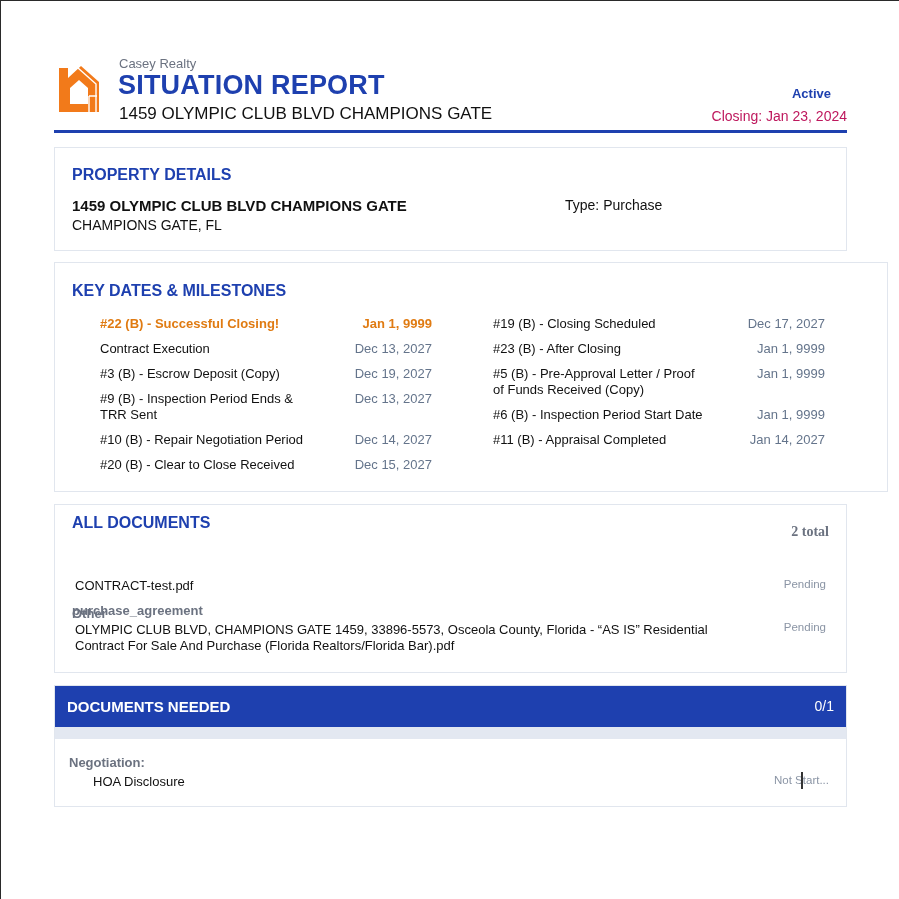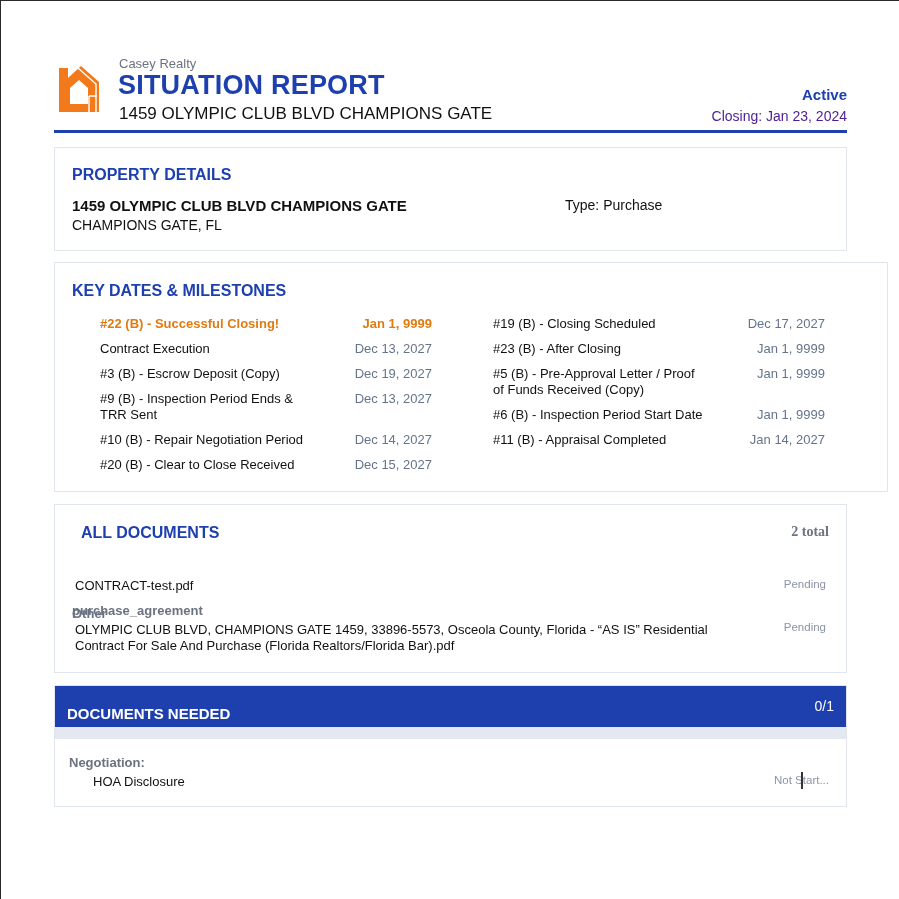--- a/index.html
+++ b/index.html
@@ -10,22 +10,22 @@
     border-top: 1px solid #2a2a2a; border-left: 1px solid #2a2a2a;
   }
   .page { position: absolute; left: 53px; top: 0; width: 793px; }
 
   
   .header { position: absolute; left: 0; top: 52px; width: 793px; height: 78px; }
   .logo { position: absolute; left: 5px; top: 11px; width: 42px; height: 48px; }
   .brand { position: absolute; left: 65px; top: 3px; font-size: 13px; color: #6b7280; }
   .title { position: absolute; left: 64px; top: 17px; font-size: 27px; font-weight: bold; color: #1e40af; letter-spacing: 0.2px; }
   .subtitle { position: absolute; left: 65px; top: 51px; font-size: 17px; color: #111111; }
-  .status { position: absolute; right: 0; top: 33px; font-size: 15px; font-weight: bold; color: #1e40af; text-align: right; }
-  .closing { position: absolute; right: 0; top: 55px; font-size: 14px; color: #4c1d95; text-align: right; }
+  .status { position: absolute; right: 16px; top: 33px; font-size: 13px; font-weight: bold; color: #1e40af; text-align: right; }
+  .closing { position: absolute; right: 0; top: 55px; font-size: 14px; color: #be185d; text-align: right; }
   .header-rule { position: absolute; left: 0; top: 129px; width: 793px; height: 3px; background: #1e40af; }
 
   
   .card { position: absolute; left: 0; width: 791px; border: 1px solid #e1e6ee; background: #fff; }
   .card-title { position: absolute; left: 17px; font-size: 16px; font-weight: bold; color: #1e40af; }
 
   
   .prop { top: 146px; height: 102px; }
   .prop .card-title { top: 18px; }
   .prop-addr { position: absolute; left: 17px; top: 49px; font-size: 15px; font-weight: bold; color: #111; }
@@ -38,30 +38,30 @@
   .ms-col { position: absolute; top: 53px; width: 332px; }
   .ms-col.left { left: 45px; }
   .ms-col.right { left: 438px; }
   .ms-row { position: relative; display: flex; justify-content: space-between; font-size: 13px; line-height: 15.5px; margin-bottom: 9.5px; gap: 20px; }
   .ms-label { width: 215px; color: #111; }
   .ms-date { color: #64748b; text-align: right; white-space: nowrap; }
   .ms-row.highlight .ms-label, .ms-row.highlight .ms-date { color: #e07b12; font-weight: bold; }
 
   
   .docs { top: 503px; height: 167px; }
-  .docs .card-title { top: 19px; margin-left: 9px; }
+  .docs .card-title { top: 9px; }
   .docs-total { position: absolute; right: 17px; top: 19px; font-size: 14px; font-weight: bold; color: #6b7280; font-family: Liberation Serif, serif; }
   .doc-cat { position: absolute; left: 17px; font-size: 13px; font-weight: bold; color: #6b7280; }
   .doc-name { position: absolute; left: 20px; width: 640px; font-size: 13px; line-height: 16px; color: #111; }
   .doc-status { position: absolute; right: 20px; font-size: 11.5px; color: #8b95a5; }
 
   
   .need { top: 684px; height: 120px; border-color: #e1e6ee; }
   .need-head { position: absolute; left: 0; top: 0; width: 791px; height: 41px; background: #1e40af; }
-  .need-title { position: absolute; left: 12px; top: 12px; font-size: 15px; font-weight: bold; color: #fff; margin-top: 7px; }
+  .need-title { position: absolute; left: 12px; top: 12px; font-size: 15px; font-weight: bold; color: #fff; }
   .need-count { position: absolute; right: 12px; top: 12px; font-size: 14px; color: #fff; }
   .need-band { position: absolute; left: 0; top: 41px; width: 791px; height: 12px; background: #e3e8f1; }
   .need-label { position: absolute; left: 14px; top: 69px; font-size: 13px; font-weight: bold; color: #6b7280; }
   .need-item { position: absolute; left: 38px; top: 88px; font-size: 13px; color: #111; }
   .need-status { position: absolute; right: 17px; top: 88px; font-size: 11.5px; color: #8b95a5; }
   .cursor { position: absolute; left: 746px; top: 86px; width: 2px; height: 17px; background: #333; }
 </style>
 </head>
 <body>
 

